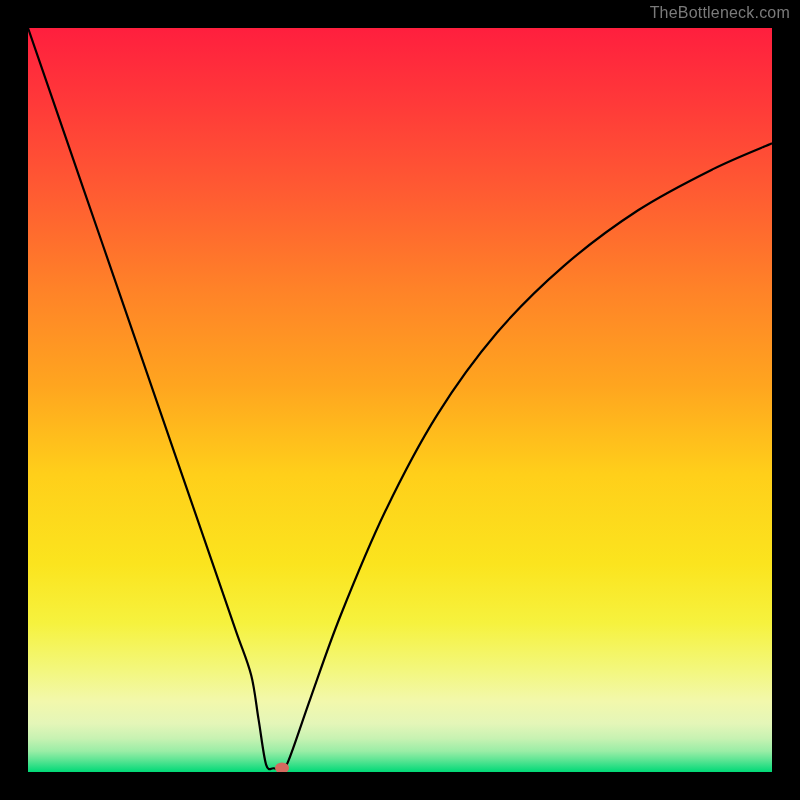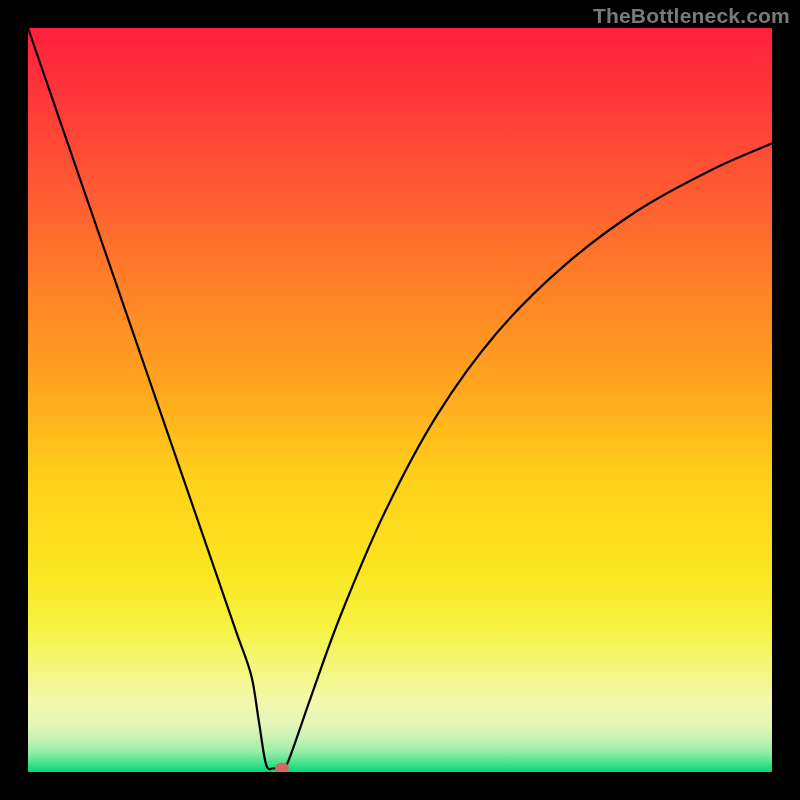--- a/index.html
+++ b/index.html
@@ -37,22 +37,22 @@
     left: 0;
     top: 0;
     width: 100%;
     height: 100%;
   }
   .watermark {
     position: absolute;
     top: 4px;
     right: 10px;
     color: #7a7a7a;
-    font-size: 21px;
-    font-weight: 700;
+    font-size: 16px;
+    font-weight: 400;
     letter-spacing: 0.2px;
     user-select: none;
   }
   .marker {
     position: absolute;
     width: 14px;
     height: 11px;
     border-radius: 50% / 50%;
     background: #d46a5f;
     transform: translate(-50%, -50%);

